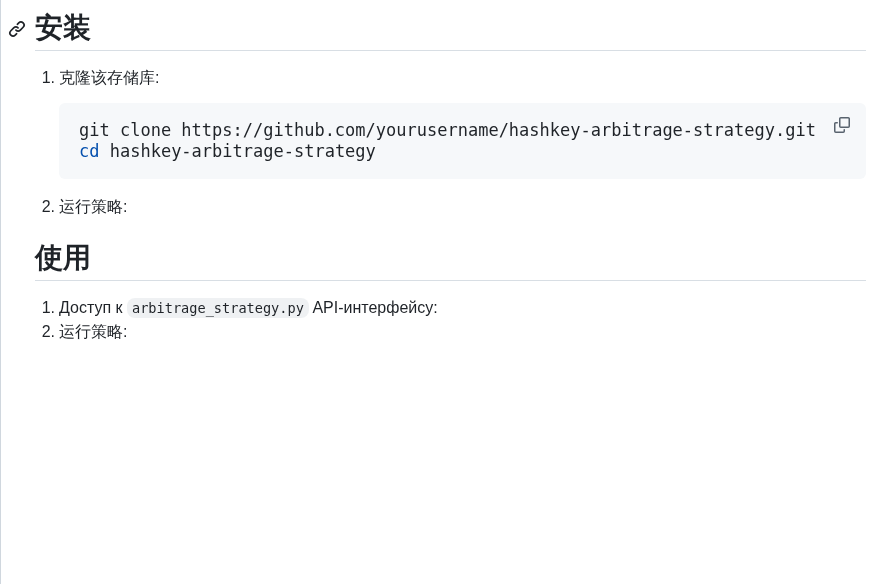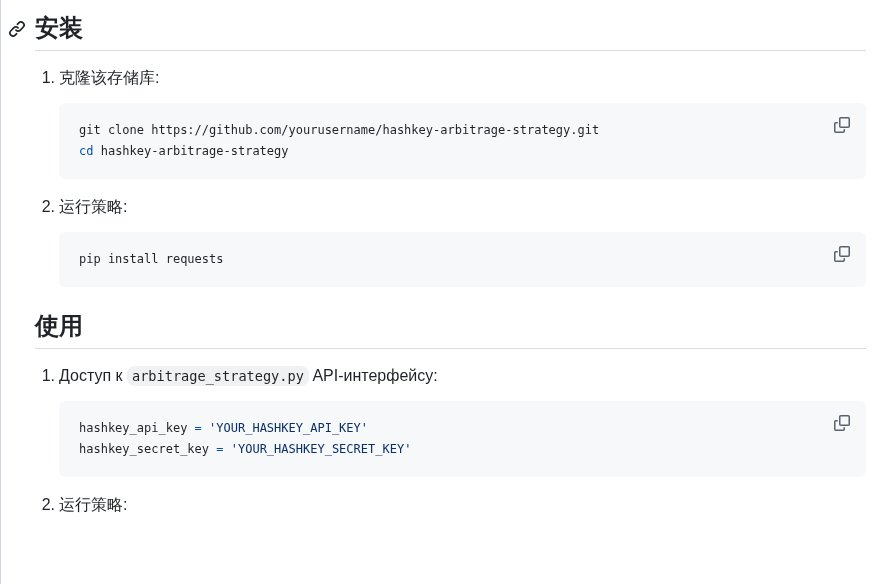--- a/index.html
+++ b/index.html
@@ -13,21 +13,21 @@
     width: 873px;
     height: 584px;
     overflow: hidden;
     background: #ffffff;
     border-left: 1px solid #d0d7de;
   }
   .md { padding: 0 7px 0 34px; }
 
   h2.section-heading {
     position: relative;
-    font-size: 24px;
+    font-size: 28px;
     line-height: 30px;
     font-weight: 700;
     margin: 13px 0 0 0;
     padding-bottom: 7px;
     border-bottom: 1px solid #d8dee4;
   }
   h2.section-heading.second { margin-top: 24px; }
 
   .anchor {
     position: absolute;
@@ -70,21 +70,21 @@
     position: relative;
     background: #f6f8fa;
     border-radius: 6px;
     margin: 13px 0 16px 0;
   }
   ol.steps li:last-child .codeblock { margin-bottom: 0; }
   .codeblock pre {
     margin: 0;
     padding: 17px 60px 17px 20px;
     font-family: "DejaVu Sans Mono", "Liberation Mono", monospace;
-    font-size: 12px;
+    font-size: 17px;
     line-height: 21px;
     color: #1f2328;
     white-space: pre;
     overflow: hidden;
   }
   .tok-blue { color: #0550ae; }
   .tok-str  { color: #0a3069; }
 
   .copy-btn {
     position: absolute;
@@ -133,51 +133,32 @@
               <path d="M5 1.75C5 .784 5.784 0 6.75 0h7.5C15.216 0 16 .784 16 1.75v7.5A1.75 1.75 0 0 1 14.25 11h-7.5A1.75 1.75 0 0 1 5 9.25Zm1.75-.25a.25.25 0 0 0-.25.25v7.5c0 .138.112.25.25.25h7.5a.25.25 0 0 0 .25-.25v-7.5a.25.25 0 0 0-.25-.25Z"></path>
             </svg>
           </button>
         </div>
       </li>
       <li>
         <div class="li-line">
           <span class="marker">2.</span>
           <span>运行策略:</span>
         </div>
-        <div class="codeblock">
-          <pre><span>pip install requests</span></pre>
-          <button class="copy-btn">
-            <svg width="16" height="16" viewBox="0 0 16 16" fill="currentColor" aria-hidden="true">
-              <path d="M0 6.75C0 5.784.784 5 1.75 5h1.5a.75.75 0 0 1 0 1.5h-1.5a.25.25 0 0 0-.25.25v7.5c0 .138.112.25.25.25h7.5a.25.25 0 0 0 .25-.25v-1.5a.75.75 0 0 1 1.5 0v1.5A1.75 1.75 0 0 1 9.25 16h-7.5A1.75 1.75 0 0 1 0 14.25Z"></path>
-              <path d="M5 1.75C5 .784 5.784 0 6.75 0h7.5C15.216 0 16 .784 16 1.75v7.5A1.75 1.75 0 0 1 14.25 11h-7.5A1.75 1.75 0 0 1 5 9.25Zm1.75-.25a.25.25 0 0 0-.25.25v7.5c0 .138.112.25.25.25h7.5a.25.25 0 0 0 .25-.25v-7.5a.25.25 0 0 0-.25-.25Z"></path>
-            </svg>
-          </button>
-        </div>
       </li>
     </ol>
 
     <h2 class="section-heading second">
       <span>使用</span>
     </h2>
 
     <ol class="steps">
       <li>
         <div class="li-line">
           <span class="marker">1.</span>
           <span>Доступ к </span><span class="inline-code">arbitrage_strategy.py</span><span> API-интерфейсу:</span>
-        </div>
-        <div class="codeblock">
-          <pre><span>hashkey_api_key</span><span class="tok-blue"> = </span><span class="tok-str">'YOUR_HASHKEY_API_KEY'</span>
-<span>hashkey_secret_key</span><span class="tok-blue"> = </span><span class="tok-str">'YOUR_HASHKEY_SECRET_KEY'</span></pre>
-          <button class="copy-btn">
-            <svg width="16" height="16" viewBox="0 0 16 16" fill="currentColor" aria-hidden="true">
-              <path d="M0 6.75C0 5.784.784 5 1.75 5h1.5a.75.75 0 0 1 0 1.5h-1.5a.25.25 0 0 0-.25.25v7.5c0 .138.112.25.25.25h7.5a.25.25 0 0 0 .25-.25v-1.5a.75.75 0 0 1 1.5 0v1.5A1.75 1.75 0 0 1 9.25 16h-7.5A1.75 1.75 0 0 1 0 14.25Z"></path>
-              <path d="M5 1.75C5 .784 5.784 0 6.75 0h7.5C15.216 0 16 .784 16 1.75v7.5A1.75 1.75 0 0 1 14.25 11h-7.5A1.75 1.75 0 0 1 5 9.25Zm1.75-.25a.25.25 0 0 0-.25.25v7.5c0 .138.112.25.25.25h7.5a.25.25 0 0 0 .25-.25v-7.5a.25.25 0 0 0-.25-.25Z"></path>
-            </svg>
-          </button>
         </div>
       </li>
       <li>
         <div class="li-line">
           <span class="marker">2.</span>
           <span>运行策略:</span>
         </div>
       </li>
     </ol>
 

